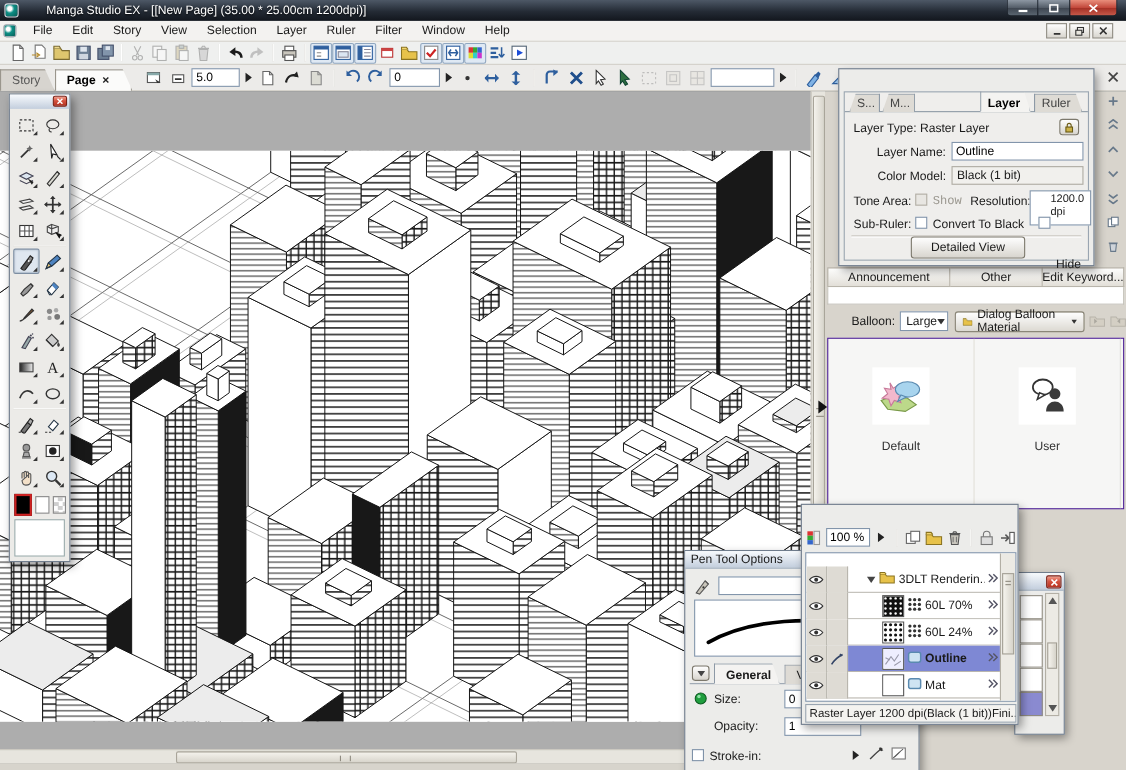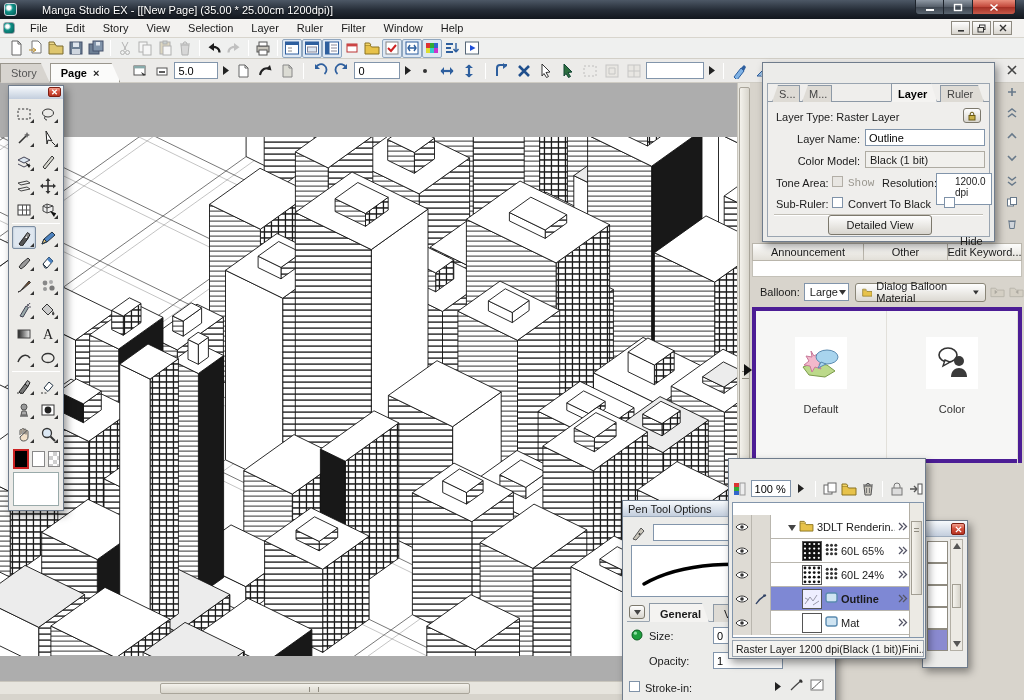--- a/index.html
+++ b/index.html
@@ -65,21 +65,21 @@
   .dock { position:absolute; left:750px; top:83px; width:274px; height:617px; background:#d8d4cc; z-index:1; }
   .mat-headers { position:absolute; left:2px; top:160px; width:270px; height:18px; display:flex; }
   .mat-h { height:18px; background:linear-gradient(#fdfdfc,#e2dfd8); border:1px solid #b9b5ab; border-left:none;
     display:flex; align-items:center; justify-content:center; overflow:hidden; white-space:nowrap; }
   .mat-h:first-child { border-left:1px solid #b9b5ab; }
   .mat-empty { position:absolute; left:2px; top:178px; width:270px; height:16px; background:#fff; border:1px solid #c4c1b8; border-top:none; }
   .balloon-bar { position:absolute; left:0px; top:196px; width:274px; height:26px; display:flex; align-items:center; }
   .balloon-select { width:52px; height:18px; background:#fff; border:1px solid #8295ab; display:flex; align-items:center; justify-content:space-between; padding:0 2px 0 5px; margin-left:4px; }
   .mat-folder-btn { height:19px; margin-left:6px; padding:0 6px; background:linear-gradient(#fefefe,#dcd9d2); border:1px solid #8a8678; border-radius:3px; display:flex; align-items:center; gap:4px; }
   .mat-mini { width:16px; height:15px; margin-left:4px; opacity:.4; }
-  .mat-items { position:absolute; left:2px; top:224px; width:270px; height:156px; background:#f6f6f5; border:4px solid #4c1d95; display:flex; }
+  .mat-items { position:absolute; left:2px; top:224px; width:270px; height:156px; background:#f6f6f5; border:1px solid #4c1d95; display:flex; }
   .mat-cell { width:133px; height:154px; border-right:1px solid #e2e0da; display:flex; flex-direction:column; align-items:center; }
   .mat-cell .thumb { margin-top:26px; width:52px; height:52px; background:#fff; display:flex; align-items:center; justify-content:center; }
   .mat-cell .lbl { margin-top:14px; color:#333; }
   .dock-col { position:absolute; left:1002px; top:62px; width:20px; z-index:2; display:flex; flex-direction:column; align-items:center; gap:7px; }
   .dock-col .dbtn { width:16px; height:15px; display:flex; align-items:center; justify-content:center; }
   .collapse-arrow { position:absolute; left:744px; top:364px; z-index:3; width:0; height:0;
     border-left:8px solid #111; border-top:6px solid transparent; border-bottom:6px solid transparent; }
 
   
   .panel { position:absolute; background:#ececea; border:1px solid #6f7c8c; box-shadow:3px 4px 8px rgba(0,0,0,.4); }
@@ -1008,21 +1008,21 @@
   </div>
 
   <div class="dock">
     <div class="mat-headers" id="mat-headers">
         <div class="mat-h" style="width: 112px;">Announcement</div>
         <div class="mat-h" style="width: 84px;">Other</div>
         <div class="mat-h" style="width: 74px;">Edit Keyword...</div>
       </div>
     <div class="mat-empty"></div>
     <div class="balloon-bar">
-      <span style="margin-left:10px;">Balloon:</span>
+      <span style="margin-left:24px;">Balloon:</span>
       <div class="balloon-select">
         <span>Large</span>
         <svg width="7" height="5" viewBox="0 0 7 5">
             <path d="M0 0h7L3.5 5z" fill="#333"></path>
           </svg>
       </div>
       <div class="mat-folder-btn">
         <svg width="13" height="11" viewBox="0 0 16 13">
             <path d="M1 3h5l1.5 2H15v7H1z" fill="#e7c24a" stroke="#8a7320"></path>
             <path d="M1 3V1.5h4.5L7 3" fill="#f2d56b" stroke="#8a7320"></path>
@@ -1055,21 +1055,21 @@
         </div>
         <div class="mat-cell">
           <div class="thumb">
             <svg width="40" height="40" viewBox="0 0 40 40">
               <ellipse cx="16" cy="12" rx="9" ry="7" fill="#fff" stroke="#333" stroke-width="1.6"></ellipse>
               <path d="M13 17l-2 6 7-4z" fill="#fff" stroke="#333" stroke-width="1.4"></path>
               <circle cx="27" cy="18" r="5" fill="#3a3a3a"></circle>
               <path d="M19 34c0-6 4-9 8-9s8 3 8 9z" fill="#3a3a3a"></path>
             </svg>
           </div>
-          <div class="lbl">Color</div>
+          <div class="lbl">User</div>
         </div>
       </div>
   </div>
 
   <div class="dock-col" id="dock-col">
       <div class="dbtn">
         <svg width="12" height="12" viewBox="0 0 12 12">
           <path d="M2 2l8 8M10 2l-8 8" stroke="#444" stroke-width="1.6"></path>
         </svg>
       </div>
@@ -1307,21 +1307,21 @@
                   <circle cx="6.5" cy="2.2" r="1.5"></circle>
                   <circle cx="10.8" cy="2.2" r="1.5"></circle>
                   <circle cx="2.2" cy="6.5" r="1.5"></circle>
                   <circle cx="6.5" cy="6.5" r="1.5"></circle>
                   <circle cx="10.8" cy="6.5" r="1.5"></circle>
                   <circle cx="2.2" cy="10.8" r="1.5"></circle>
                   <circle cx="6.5" cy="10.8" r="1.5"></circle>
                   <circle cx="10.8" cy="10.8" r="1.5"></circle>
                 </g>
               </svg></span>
-            <span style="white-space: nowrap; overflow: hidden; flex: 1 1 0%;">60L 65%</span>
+            <span style="white-space: nowrap; overflow: hidden; flex: 1 1 0%;">60L 70%</span>
             <span style="margin-right: 2px;"><svg width="10" height="9" viewBox="0 0 10 9">
                 <path d="M1 1l3.5 3.5L1 8M5 1l3.5 3.5L5 8" fill="none" stroke="#556" stroke-width="1.3"></path>
               </svg></span>
           </div>
         </div>
         <div class="lay-row" style="top: 60px;">
           <div class="lay-cell-btn" style="left: 0px;">
             <svg width="14" height="10" viewBox="0 0 14 10">
               <path d="M1 5C4 1 10 1 13 5 10 9 4 9 1 5z" fill="#fff" stroke="#333"></path>
               <circle cx="7" cy="5" r="1.8" fill="#333"></circle>

